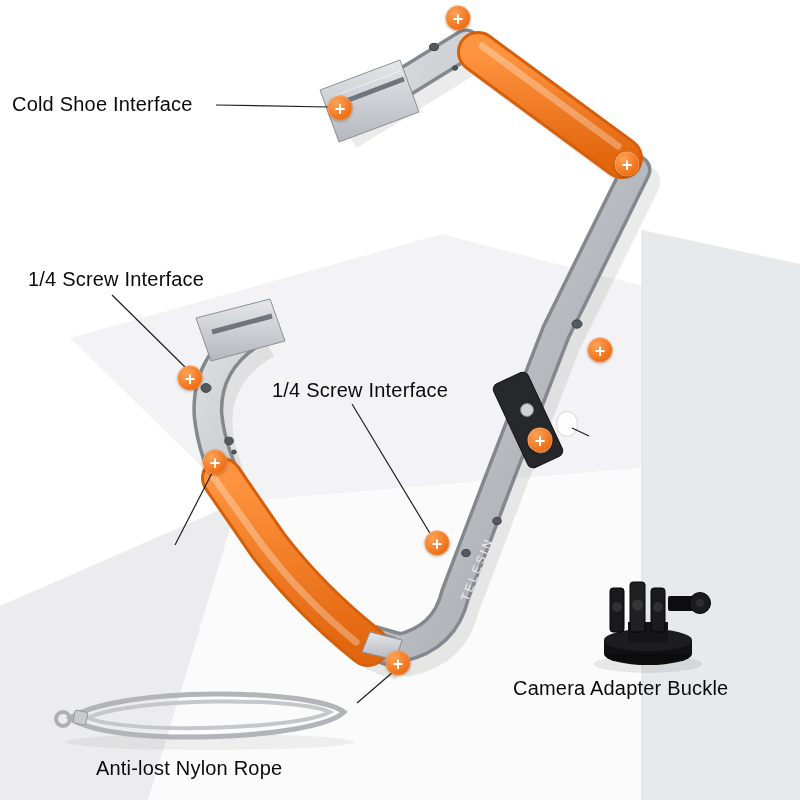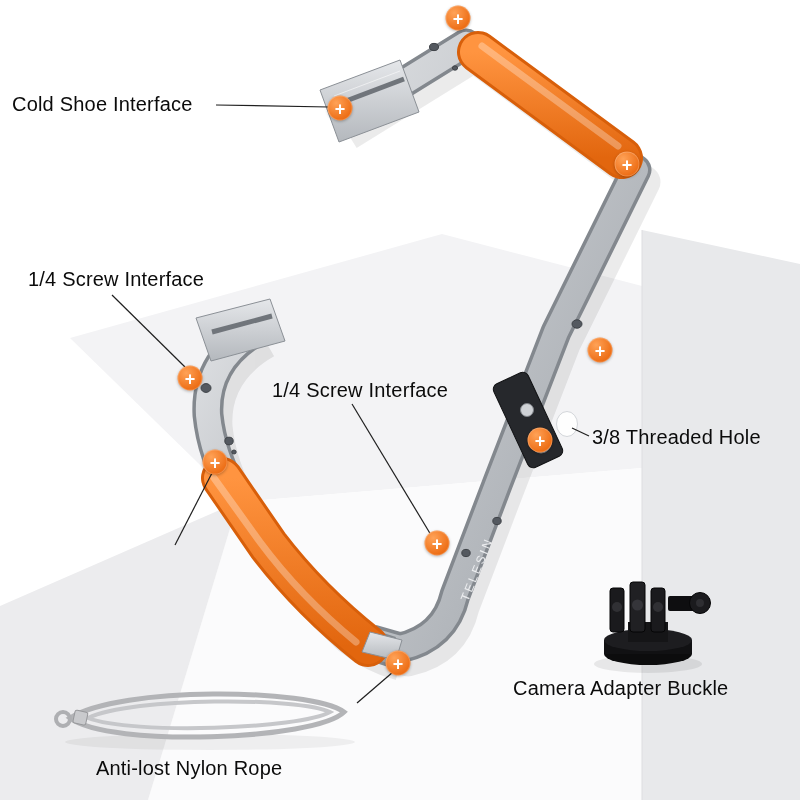--- a/index.html
+++ b/index.html
@@ -142,21 +142,20 @@
       <line x1="352" y1="404" x2="431" y2="535"></line>
       <line x1="589" y1="436" x2="572" y2="428"></line>
       <line x1="175" y1="545" x2="212" y2="473"></line>
       <line x1="393" y1="672" x2="357" y2="703"></line>
     </g>
   </svg>
 
   <div class="label" style="left:12px;top:93px">Cold Shoe Interface</div>
   <div class="label" style="left:28px;top:268px">1/4 Screw Interface</div>
   <div class="label" style="left:272px;top:379px">1/4 Screw Interface</div>
-  <div class="label" style="left:592px;top:426px">3/8 Threaded Hole</div>
   <div class="label" style="left:513px;top:677px">Camera Adapter Buckle</div>
   <div class="label" style="left:96px;top:757px">Anti-lost Nylon Rope</div>
 
   <div class="marker" style="left:458px;top:18px">+</div>
   <div class="marker" style="left:340px;top:108px">+</div>
   <div class="marker" style="left:627px;top:164px">+</div>
   <div class="marker" style="left:190px;top:378px">+</div>
   <div class="marker" style="left:215px;top:462px">+</div>
   <div class="marker" style="left:600px;top:350px">+</div>
   <div class="marker" style="left:540px;top:440px">+</div>

